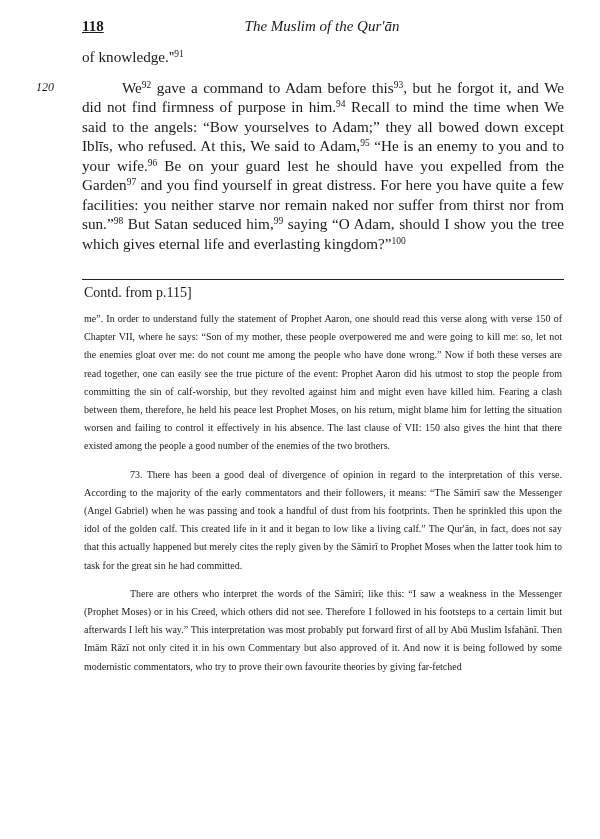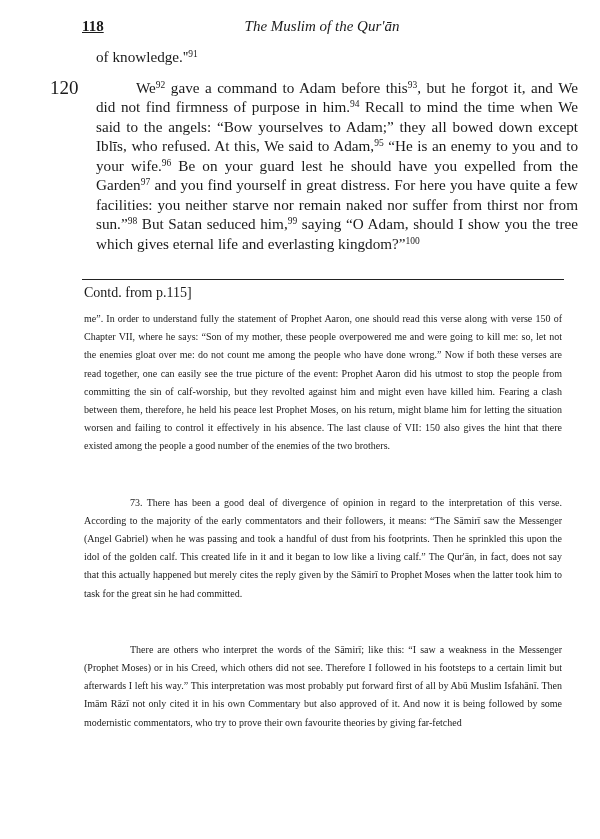--- a/index.html
+++ b/index.html
@@ -2,32 +2,32 @@
 <html><head>
 <meta charset="utf-8">
 <style>
   html, body { margin:0; padding:0; background:#ffffff; }
   body { width:600px; height:839px; overflow:hidden; position:relative;
          font-family:"Liberation Serif", "DejaVu Serif", serif; color:#1a1a1a; }
   .page { position:absolute; left:0; top:0; width:600px; height:839px; }
   .running-head { position:absolute; top:18px; left:82px; width:480px; height:20px; }
   .page-num { position:absolute; left:0; top:0; font-weight:bold; font-size:15px;text-decoration:underline; }
   .book-title { position:absolute; left:0; right:0; top:0; text-align:center; font-style:italic; font-size:15px; }
-  .verse-block { position:absolute; left:96px; top:47px; width:482px; font-size:15.2px; line-height:19.5px; text-align:justify; }
+  .verse-block { position:absolute; left:82px; top:47px; width:482px; font-size:15.2px; line-height:19.5px; text-align:justify; }
   .verse-block p { margin:0; }
-  .verse-num { position:absolute; left:-46px; top:0; font-size:19px; }
+  .verse-num { position:absolute; left:-46px; top:0; font-size:12px;font-style:italic; }
   .indent { text-indent:40px; }
   sup { font-size:9.5px; line-height:0; vertical-align:5px; }
   .gap { height:11px; }
   .rule { position:absolute; left:82px; top:279px; width:482px; height:0; border-top:1.5px solid #222; }
   .contd { position:absolute; left:84px; top:285px; font-size:14px; }
   .notes { position:absolute; left:84px; top:310px; width:478px; font-size:10px; line-height:18.2px; text-align:justify; }
   .notes p { margin:0; }
   .notes .para-gap { height:10px; }
-  .notes .indent-note { text-indent:46px;margin-top:28px; }
+  .notes .indent-note { text-indent:46px; }
 </style>
 </head>
 <body>
 
 <div class="page">
 
   <div class="running-head">
     <span class="page-num">118</span>
     <div class="book-title">The Muslim of the Qur'ān</div>
   </div>

